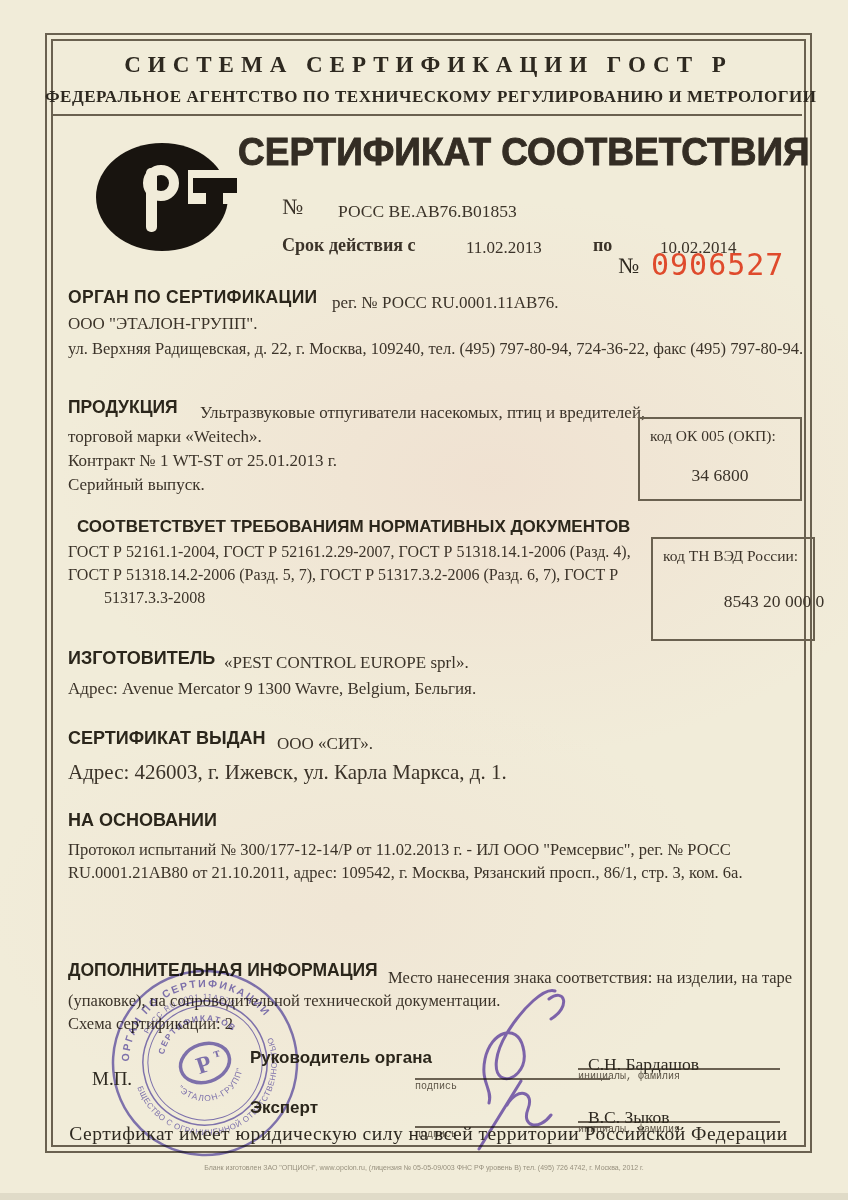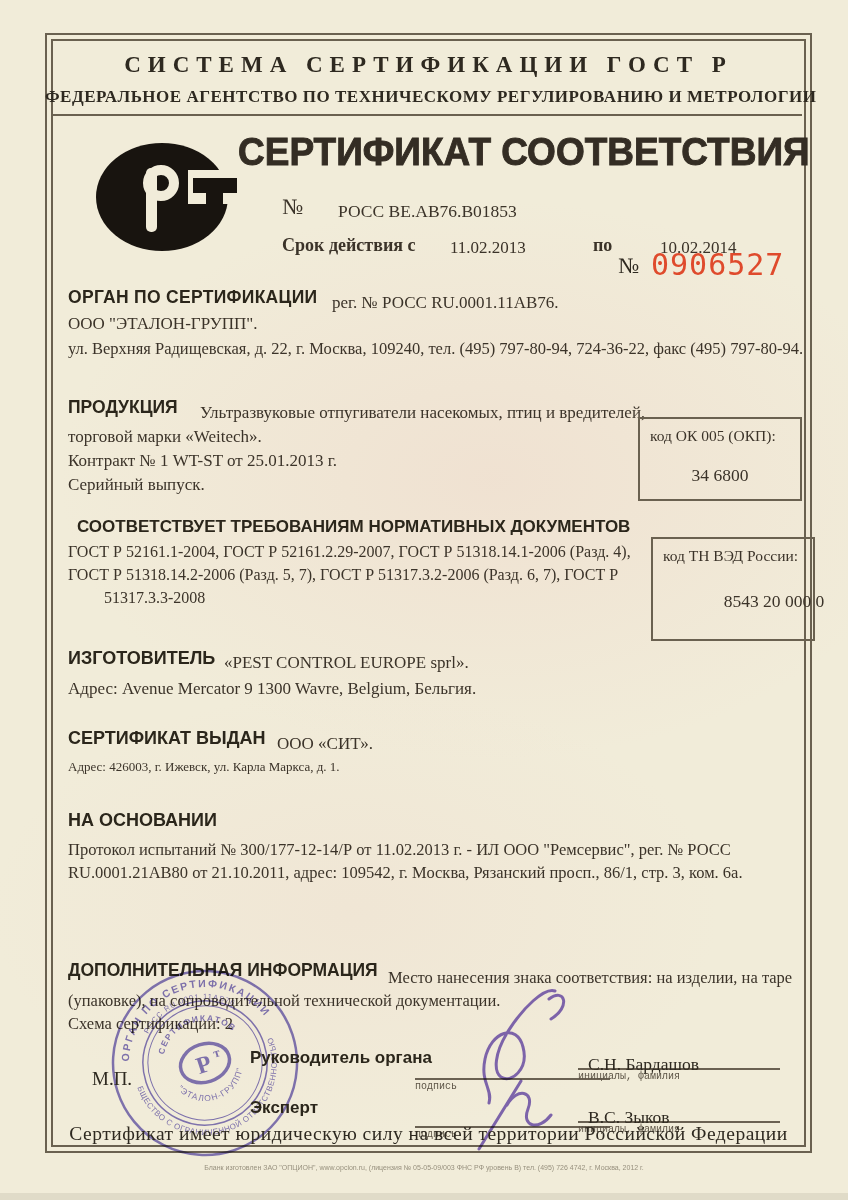--- a/index.html
+++ b/index.html
@@ -46,21 +46,21 @@
       <rect x="103" y="38" width="44" height="15" fill="#18140f"></rect>
       <rect x="116" y="38" width="17" height="30" fill="#18140f"></rect>
     </svg>
   </div>
 
   <div class="t" style="left:238px;top:131px;font-family:'Liberation Sans',sans-serif;font-weight:bold;font-size:37px;color:#342d24;-webkit-text-stroke:0.9px #342d24;transform:scaleY(1.04);transform-origin:left top;">СЕРТИФИКАТ СООТВЕТСТВИЯ</div>
 
   <div class="t serif" style="left:282px;top:194px;font-size:22px;">№</div>
   <div class="t serif" style="left:338px;top:201px;font-size:17.5px;">РОСС BE.AB76.B01853</div>
   <div class="t serif" style="left:282px;top:235px;font-weight:bold;font-size:18px;">Срок действия  с</div>
-  <div class="t serif" style="left:450px;top:238px;font-size:17px;">11.02.2013</div>
+  <div class="t serif" style="left:466px;top:238px;font-size:17px;">11.02.2013</div>
   <div class="t serif" style="left:593px;top:235px;font-weight:bold;font-size:18px;">по</div>
   <div class="t serif" style="left:660px;top:238px;font-size:17px;">10.02.2014</div>
   <div class="t serif" style="left:618px;top:253px;font-size:22px;color:#2e2920;">№</div>
   <div class="t" style="left:651px;top:248px;font-family:'DejaVu Sans Mono',monospace;font-size:30px;letter-spacing:1px;color:#df4a2c;">0906527</div>
 
   <div class="t sans-h" style="left:68px;top:287px;font-size:17.5px;letter-spacing:0.3px;">ОРГАН ПО СЕРТИФИКАЦИИ</div>
   <div class="t serif" style="left:332px;top:293px;font-size:17px;">рег. № РОСС RU.0001.11АВ76.</div>
   <div class="t serif" style="left:68px;top:314px;font-size:17px;">ООО "ЭТАЛОН-ГРУПП".</div>
   <div class="t serif" style="left:68px;top:340px;font-size:16.5px;">ул. Верхняя Радищевская, д. 22, г. Москва, 109240, тел. (495) 797-80-94, 724-36-22, факс (495) 797-80-94.</div>
 
@@ -84,21 +84,21 @@
     <div class="t serif" style="left:10px;top:8px;font-size:15.5px;">код ТН ВЭД России:</div>
     <div class="t serif" style="left:0;width:160px;top:52px;text-align:center;font-size:17.5px;padding-left:41px;">8543 20 000 0</div>
   </div>
 
   <div class="t sans-h" style="left:68px;top:648px;font-size:18px;">ИЗГОТОВИТЕЛЬ</div>
   <div class="t serif" style="left:224px;top:653px;font-size:17px;">«PEST CONTROL EUROPE sprl».</div>
   <div class="t serif" style="left:68px;top:679px;font-size:17px;">Адрес: Avenue Mercator 9 1300 Wavre, Belgium, Бельгия.</div>
 
   <div class="t sans-h" style="left:68px;top:728px;font-size:18px;">СЕРТИФИКАТ ВЫДАН</div>
   <div class="t serif" style="left:277px;top:734px;font-size:17px;">ООО «СИТ».</div>
-  <div class="t serif" style="left:68px;top:760px;font-size:13px;text-align:right;">Адрес: 426003, г. Ижевск, ул. Карла Маркса, д. 1.</div>
+  <div class="t serif" style="left:68px;top:760px;font-size:21px;text-align:right;">Адрес: 426003, г. Ижевск, ул. Карла Маркса, д. 1.</div>
 
   <div class="t sans-h" style="left:68px;top:810px;font-size:18px;">НА ОСНОВАНИИ</div>
   <div class="t serif" style="left:68px;top:841px;font-size:16.5px;">Протокол испытаний № 300/177-12-14/Р от 11.02.2013 г. - ИЛ ООО "Ремсервис", рег. № РОСС</div>
   <div class="t serif" style="left:68px;top:864px;font-size:16.5px;">RU.0001.21АВ80 от 21.10.2011, адрес: 109542, г. Москва, Рязанский просп., 86/1, стр. 3, ком. 6а.</div>
 
   <div class="t sans-h" style="left:68px;top:960px;font-size:17.5px;">ДОПОЛНИТЕЛЬНАЯ ИНФОРМАЦИЯ</div>
   <div class="t serif" style="left:388px;top:969px;font-size:16.5px;">Место нанесения знака соответствия: на изделии, на таре</div>
   <div class="t serif" style="left:68px;top:992px;font-size:16.5px;">(упаковке), на сопроводительной технической документации.</div>
   <div class="t serif" style="left:68px;top:1015px;font-size:16.5px;">Схема сертификации: 2</div>
 

